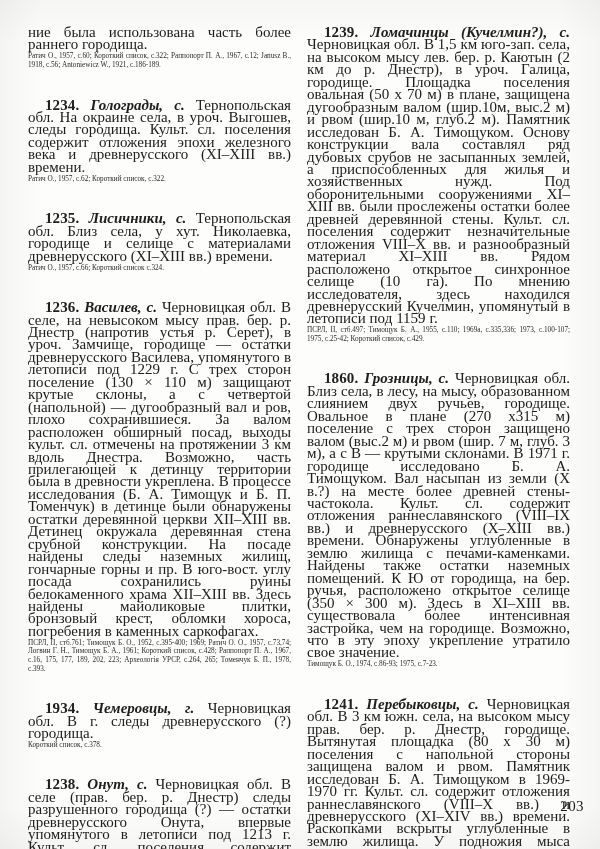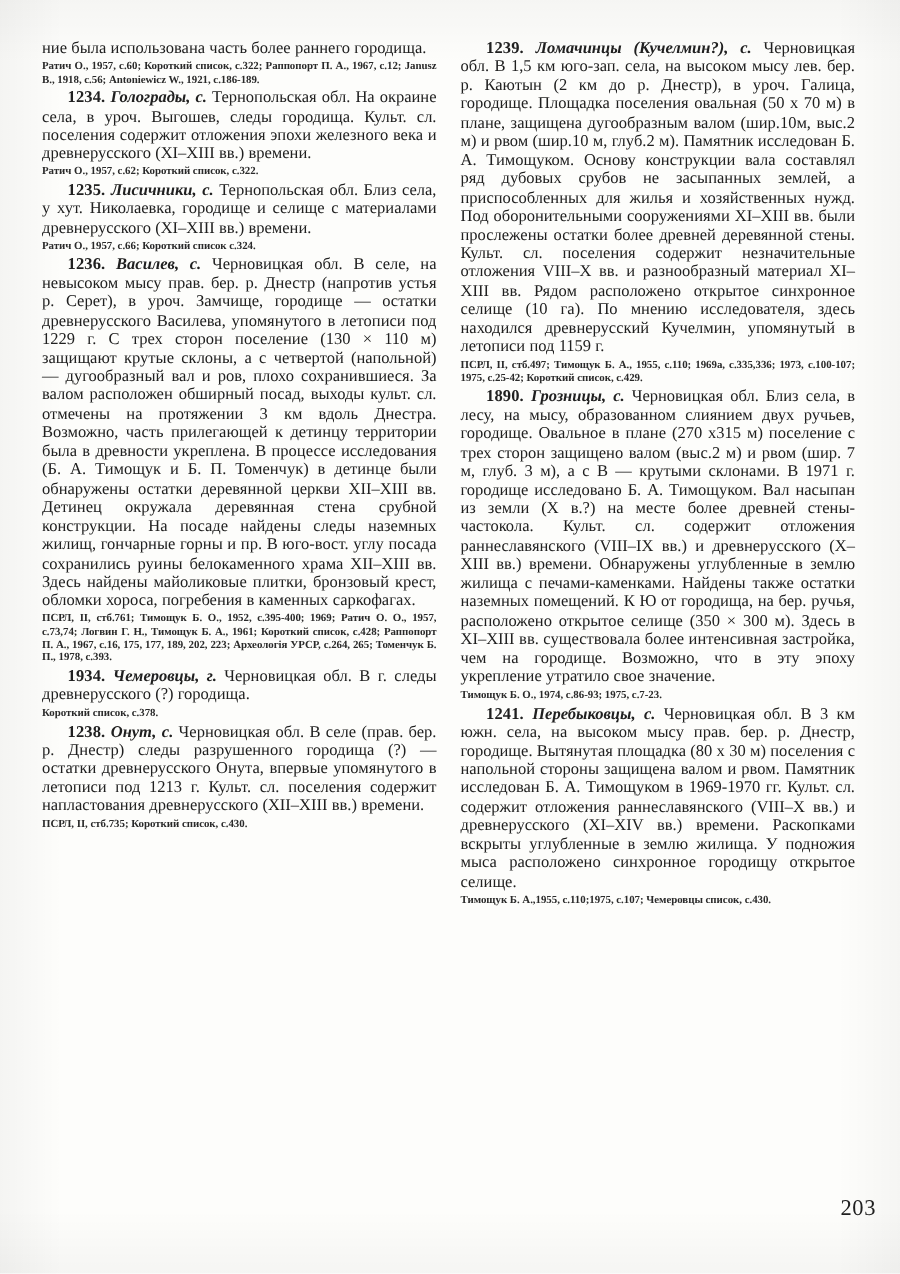--- a/index.html
+++ b/index.html
@@ -37,25 +37,25 @@
     box-sizing: border-box;
   }
   .column {
     width: 263px;
     flex: 0 0 263px;
   }
   .entry {
     margin: 0 0 0 0;
   }
   .entry + .entry {
-    margin-top: 2px;
+    margin-top: 29px;
   }
   
   .body-text {
-    font-size: 11px;
+    font-size: 15px;
     line-height: 12.45px;
     text-align: justify;
     text-indent: 17px;
     margin: 0;
     hyphens: manual;
     word-spacing: 0.1px;
     color: #202020;
   }
   .cont {
     text-indent: 0;
@@ -73,21 +73,20 @@
   }
   
   .refs {
     font-size: 7.25px;
     line-height: 8.55px;
     text-align: justify;
     margin: 1.5px 0 0 0;
     text-indent: 0;
     color: #2a2a2a;
     letter-spacing: -0.02px;
-    font-weight: bold;
   }
   .page-number {
     position: absolute;
     right: 16px;
     bottom: 34px;
     font-size: 15px;
     letter-spacing: 0.4px;
     color: #202020;
   }
   .top-continuation {
@@ -154,21 +153,21 @@
 
       <div class="entry">
         <p class="body-text"><span class="num">1239.</span>
           <span class="site">Ломачинцы (Кучелмин?), с.</span>
           <span class="region">Черновицкая обл.</span>
           <span>В 1,5 км юго-зап. села, на высоком мысу лев. бер. р. Каютын (2 км до р. Днестр), в уроч. Галица, городище. Площадка поселения овальная (50 х 70 м) в плане, защищена дугообразным валом (шир.10м, выс.2 м) и рвом (шир.10 м, глуб.2 м). Памятник исследован Б. А. Тимощуком. Основу конструкции вала составлял ряд дубовых срубов не засыпанных землей, а приспособленных для жилья и хозяйственных нужд. Под оборонительными сооружениями XI–XIII вв. были прослежены остатки более древней деревянной стены. Культ. сл. поселения содержит незначительные отложения VIII–X вв. и разнообразный материал XI–XIII вв. Рядом расположено открытое синхронное селище (10 га). По мнению исследователя, здесь находился древнерусский Кучелмин, упомянутый в летописи под 1159 г.</span></p>
         <p class="refs">ПСРЛ, II, стб.497; Тимощук Б. А., 1955, с.110; 1969а, с.335,336; 1973, с.100-107; 1975, с.25-42; Короткий список, с.429.</p>
       </div>
 
       <div class="entry">
-        <p class="body-text"><span class="num">1890.</span>
+        <p class="body-text"><span class="num">1860.</span>
           <span class="site">Грозницы, с.</span>
           <span class="region">Черновицкая обл.</span>
           <span>Близ села, в лесу, на мысу, образованном слиянием двух ручьев, городище. Овальное в плане (270 х315 м) поселение с трех сторон защищено валом (выс.2 м) и рвом (шир. 7 м, глуб. 3 м), а с В — крутыми склонами. В 1971 г. городище исследовано Б. А. Тимощуком. Вал насыпан из земли (X в.?) на месте более древней стены-частокола. Культ. сл. содержит отложения раннеславянского (VIII–IX вв.) и древнерусского (X–XIII вв.) времени. Обнаружены углубленные в землю жилища с печами-каменками. Найдены также остатки наземных помещений. К Ю от городища, на бер. ручья, расположено открытое селище (350 × 300 м). Здесь в XI–XIII вв. существовала более интенсивная застройка, чем на городище. Возможно, что в эту эпоху укрепление утратило свое значение.</span></p>
         <p class="refs">Тимощук Б. О., 1974, с.86-93; 1975, с.7-23.</p>
       </div>
 
       <div class="entry">
         <p class="body-text"><span class="num">1241.</span>
           <span class="site">Перебыковцы, с.</span>
           <span class="region">Черновицкая обл.</span>

